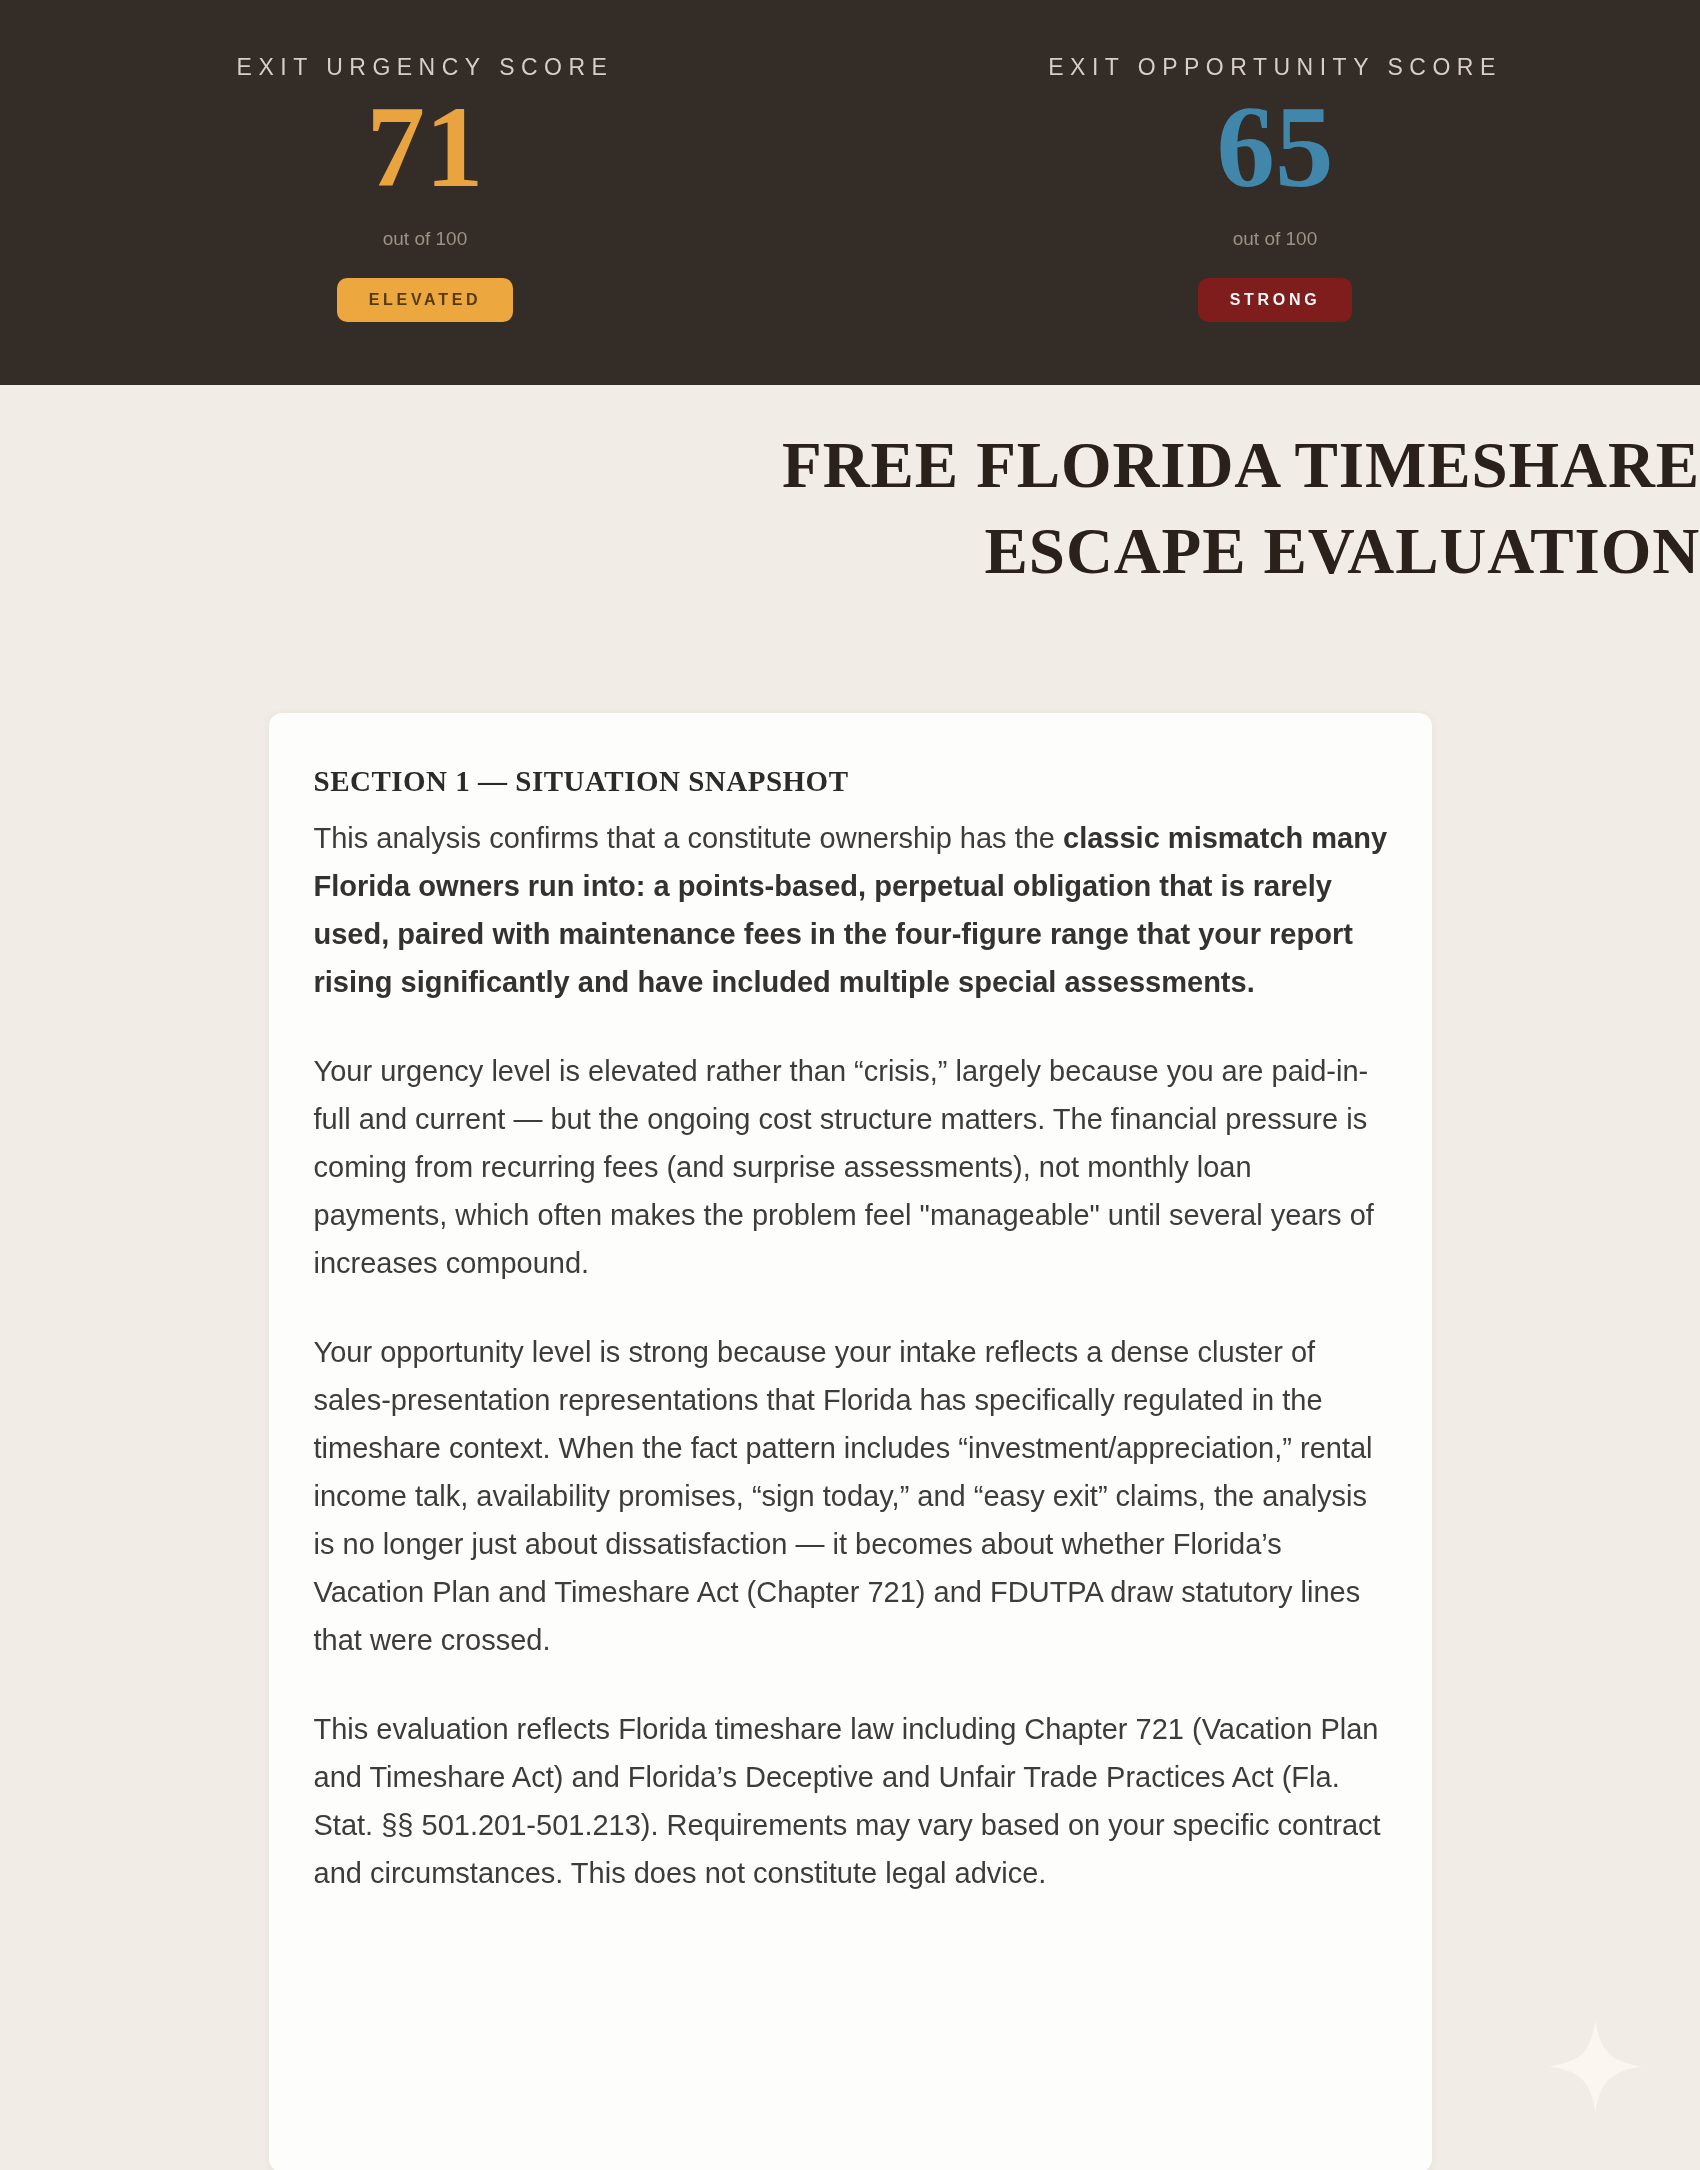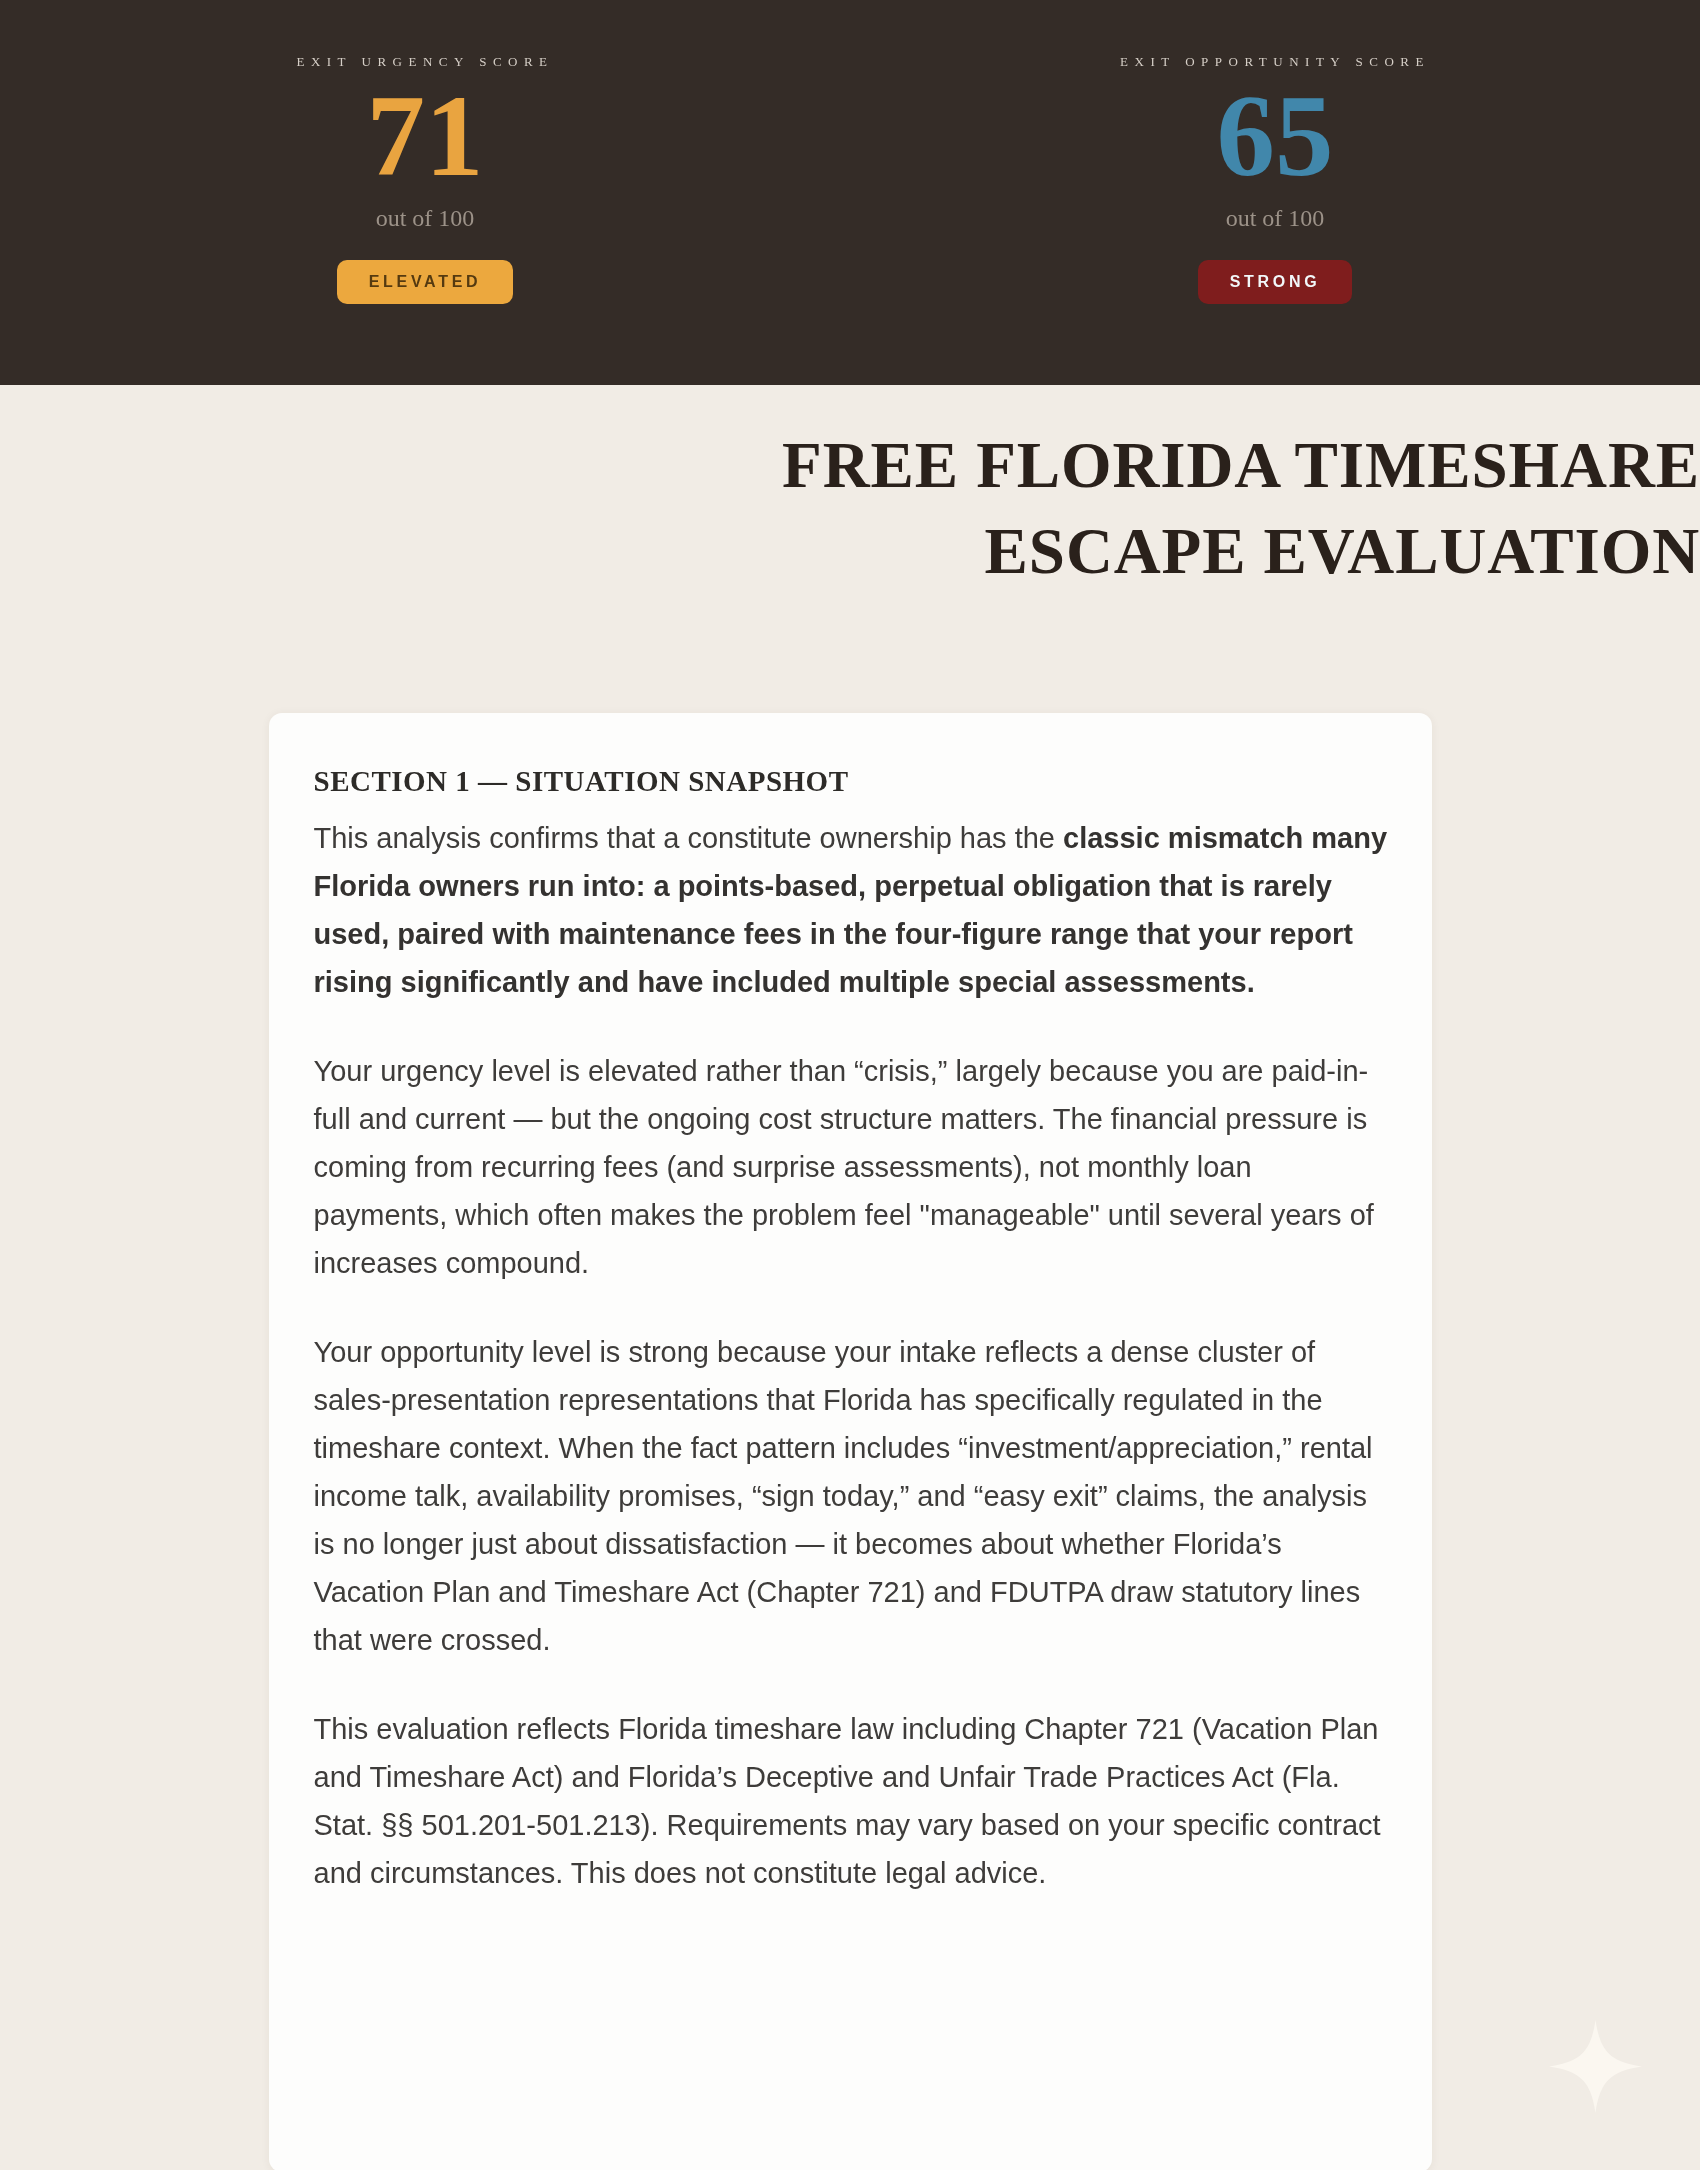--- a/index.html
+++ b/index.html
@@ -20,41 +20,41 @@
     display: flex;
   }
   .score-col {
     flex: 1;
     display: flex;
     flex-direction: column;
     align-items: center;
     padding-top: 54px;
   }
   .score-label {
-    font-family: Liberation Serif, serif;
-    font-size: 13px;
+    font-family: Liberation Sans, sans-serif;
+    font-size: 23px;
     letter-spacing: 6.5px;
     color: #D6CFC7;
     white-space: nowrap;
     text-align: center;
   }
   .score-value {
     font-family: "Liberation Serif", serif;
     font-weight: bold;
     font-size: 117px;
     line-height: 1.1;
     margin-top: 1.9px;
   }
   .score-value--urgency { color: #E9A440; }
   .score-value--opportunity { color: #4187AB; }
   .score-outof {
-    font-family: Liberation Serif, serif;
-    font-size: 24px;
+    font-family: Liberation Sans, sans-serif;
+    font-size: 19px;
     color: #9C9288;
-    margin-top: 4px;
+    margin-top: 16px;
   }
   .score-badge {
     margin-top: 28px;
     padding: 14px 32px;
     border-radius: 10px;
     font-size: 16px;
     font-weight: bold;
     letter-spacing: 3.7px;
     line-height: 1;
   }

